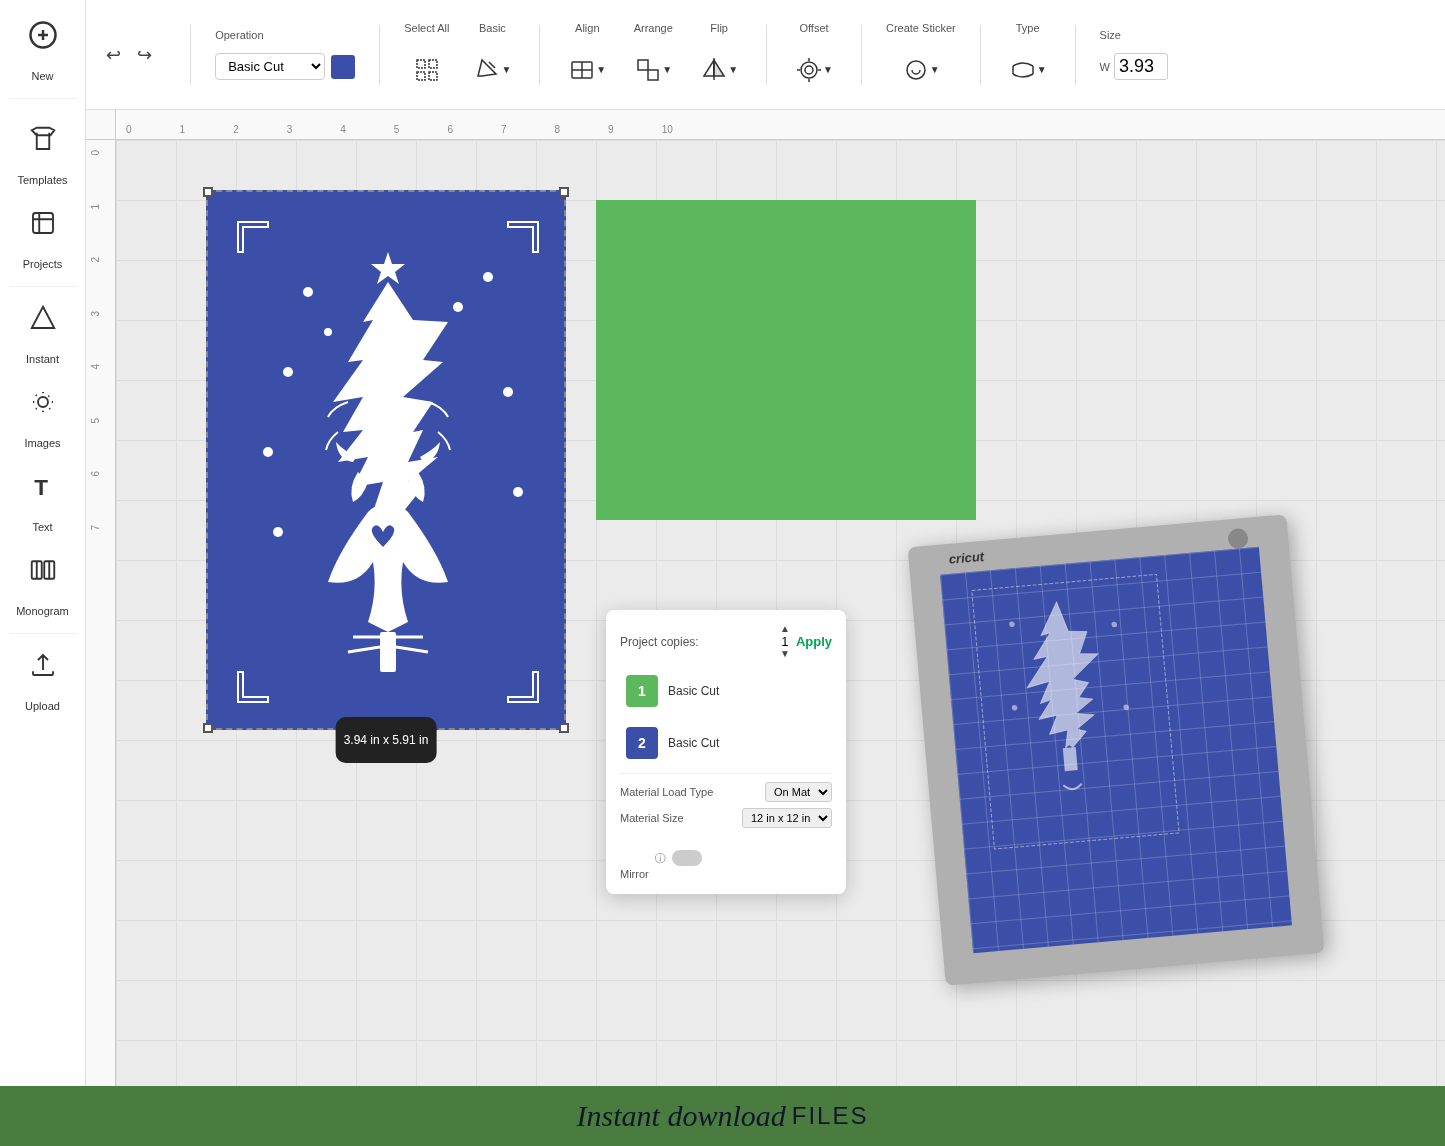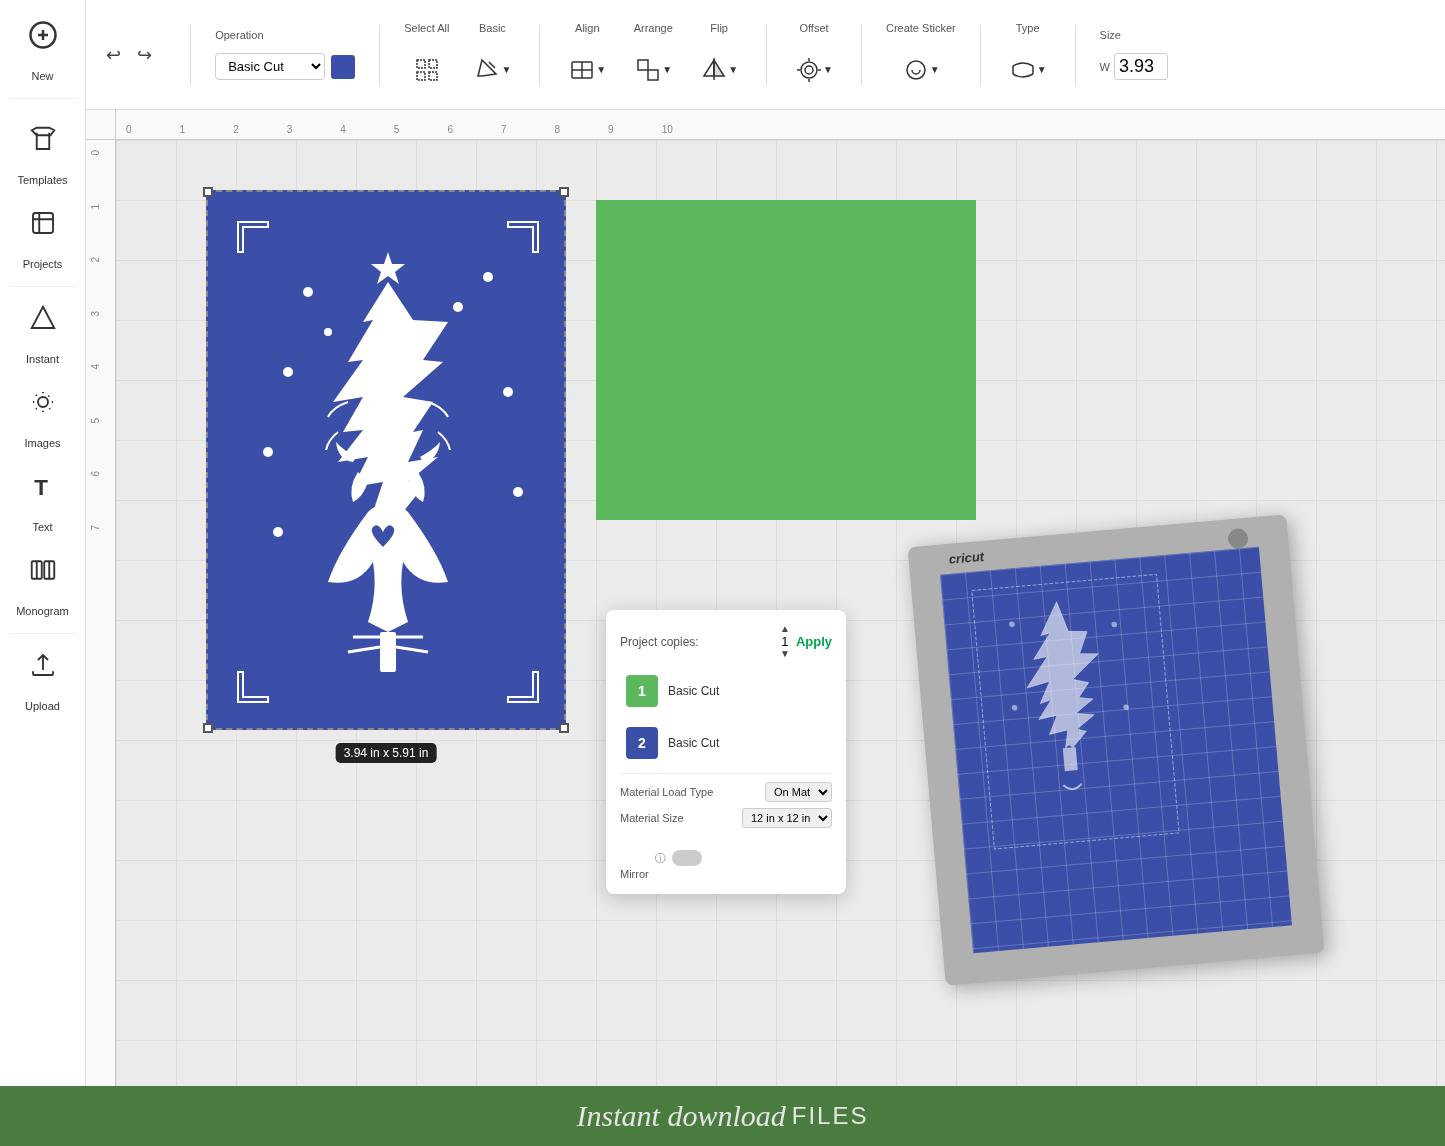--- a/index.html
+++ b/index.html
@@ -98,21 +98,21 @@
       background: #fff; border: 2px solid #555;
     }
     .handle-tl { top: -5px; left: -5px; cursor: nw-resize; }
     .handle-tr { top: -5px; right: -5px; cursor: ne-resize; }
     .handle-bl { bottom: -5px; left: -5px; cursor: sw-resize; }
     .handle-br { bottom: -5px; right: -5px; cursor: se-resize; }
 
     
     #dim-label {
       position: absolute; bottom: -35px; left: 50%; transform: translateX(-50%);
-      background: #222; color: #fff; font-size: 12px; padding: 3px 8px; border-radius: 5px;
+      background: #222; color: #fff; font-size: 12px; padding: 16px 8px; border-radius: 10px;
       white-space: nowrap;
     }
 
     
     #green-rect {
       position: absolute; top: 60px; left: 480px;
       width: 380px; height: 320px;
       background: #5cb85c;
     }
 
@@ -171,21 +171,21 @@
     .mat-dot { position: absolute; top: 10px; right: 40px; width: 20px; height: 20px; background: #888; border-radius: 50%; }
 
     
     #bottom-bar {
       position: absolute; bottom: 0; left: 0; right: 0; height: 60px;
       background: #4a7c3f;
       display: flex; align-items: center; justify-content: center;
       z-index: 10;
     }
     .bottom-text {
-      font-size: 28px; color: #e5e5e5;
+      font-size: 28px; color: #0f172a;
       display: flex; align-items: center; gap: 6px;
     }
     .bottom-text-script { font-family: 'Brush Script MT', cursive; font-style: italic; font-size: 30px; }
     .bottom-text-bold { font-weight: bold; font-size: 30px; }
 
     
     .stepper { display: flex; flex-direction: column; }
     .stepper-btn { background: none; border: none; cursor: pointer; font-size: 10px; line-height: 1; color: #444; }
 
     

